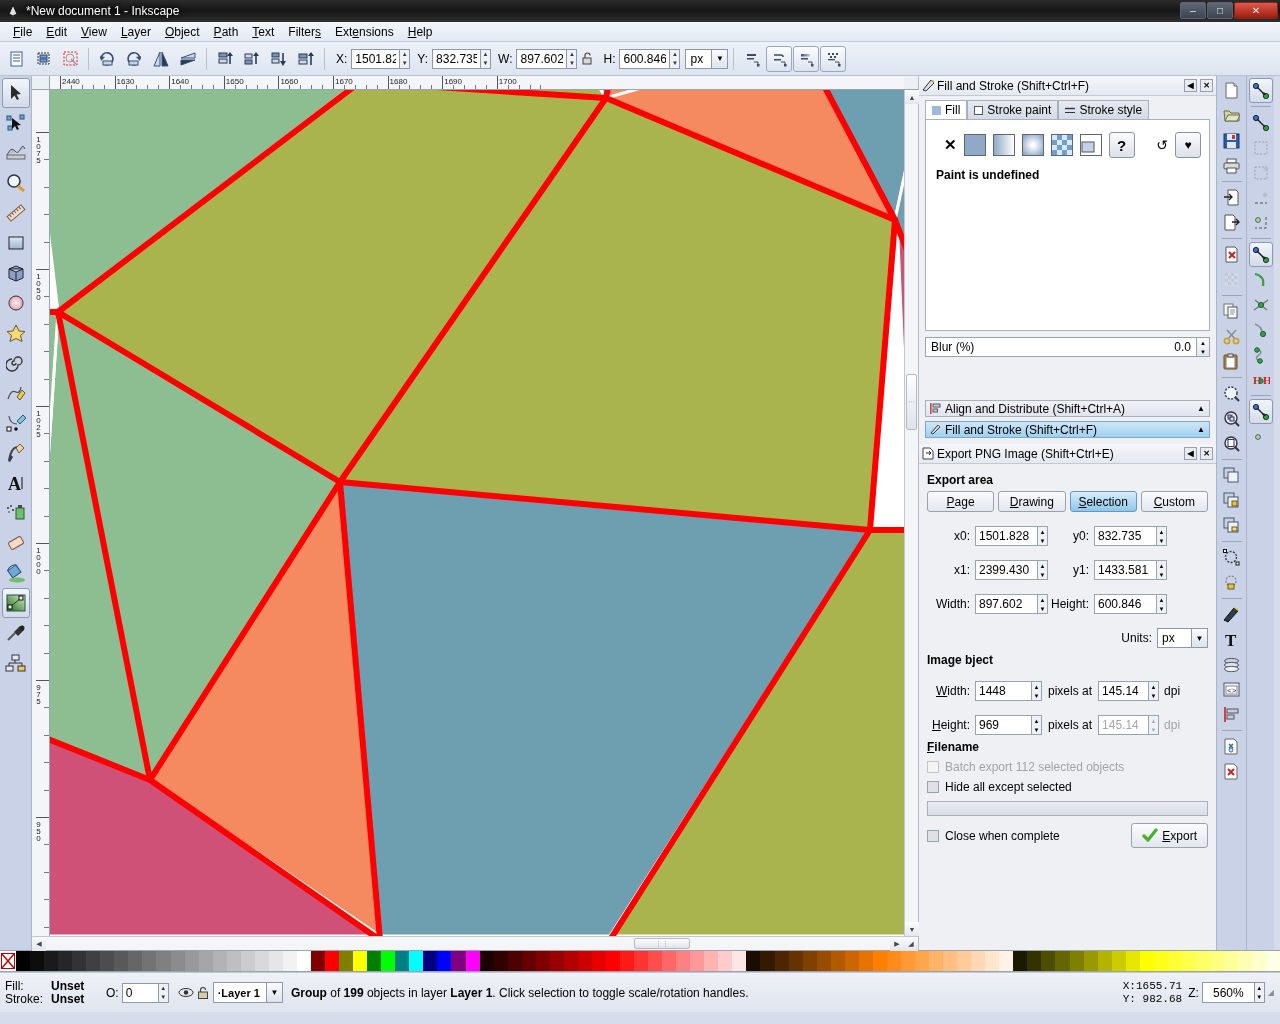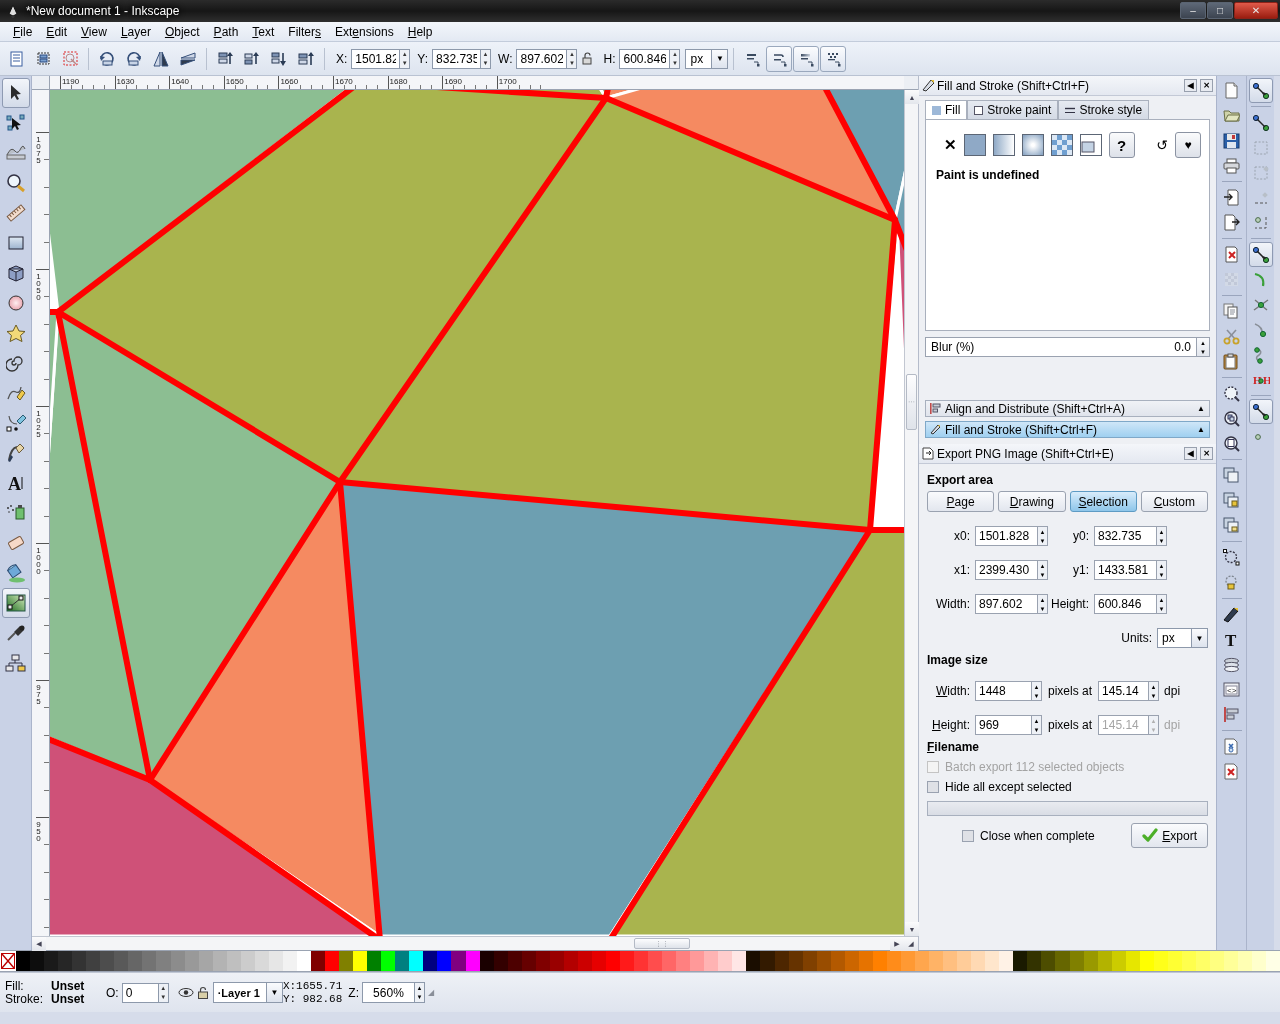--- a/index.html
+++ b/index.html
@@ -174,21 +174,21 @@
     display:flex; align-items:center; gap:4px; padding:0 7px; font-size:12px; }
   .ckrow { display:flex; align-items:center; gap:6px; margin-top:6px;
     font-size:12px; }
   .ck { width:12px; height:12px; border:1px solid #9aa2b0; background:#fff; }
   .ck.dis { border-color:#c4c4c4; background:#f4f4f4; }
   .ck.grey { background:#dfe1e6; }
   .dim { color:#a3a3a3; }
   .progbar { height:15px; border:1px solid #a8b0be; margin-top:7px;
     background:linear-gradient(180deg,#e9ebf0,#d9dde5); }
   .botrow { display:flex; align-items:center; justify-content:space-between;
-    margin-top:7px;margin-left:35px; }
+    margin-top:7px; }
 
   
   #cmdbar { width:30px; background:#c9d2e6; border-left:1px solid #aab4cb;
     display:flex; flex-direction:column; align-items:center; padding-top:2px; }
   .cbtn { width:26px; height:25px; display:flex; align-items:center;
     justify-content:center; border:1px solid transparent; border-radius:3px; }
   .csep { width:20px; height:1px; background:#9aa5bd; margin:3px 0; }
   #snapbar { width:28px; background:#c9d2e6; border-left:1px solid #aab4cb;
     display:flex; flex-direction:column; align-items:center; padding-top:2px; }
   .sbtn { width:24px; height:25px; display:flex; align-items:center;
@@ -603,21 +603,21 @@
           <path d="M10 7 V10 H4 V13 M10 10 H17 V13" fill="none" stroke="#334"></path>
         </svg>
       </div>
   </div>
 
   <div id="canvaswrap">
     <div id="rulrow">
       <div id="corner"></div>
       <div id="hruler">
           <div class="tick" style="left: 10px; top: 0px; width: 1px; height: 13px;"></div>
-          <div class="rnum" style="left: 12px; top: 1px;">1190</div>
+          <div class="rnum" style="left: 12px; top: 1px;">2440</div>
           <div class="tick" style="left: 20.92px; top: 9px; width: 1px; height: 4px; background: rgb(119, 119, 119);"></div>
           <div class="tick" style="left: 31.84px; top: 9px; width: 1px; height: 4px; background: rgb(119, 119, 119);"></div>
           <div class="tick" style="left: 42.76px; top: 9px; width: 1px; height: 4px; background: rgb(119, 119, 119);"></div>
           <div class="tick" style="left: 53.68px; top: 9px; width: 1px; height: 4px; background: rgb(119, 119, 119);"></div>
           <div class="tick" style="left: 64.6px; top: 0px; width: 1px; height: 13px;"></div>
           <div class="rnum" style="left: 66.6px; top: 1px;">1630</div>
           <div class="tick" style="left: 75.52px; top: 9px; width: 1px; height: 4px; background: rgb(119, 119, 119);"></div>
           <div class="tick" style="left: 86.44px; top: 9px; width: 1px; height: 4px; background: rgb(119, 119, 119);"></div>
           <div class="tick" style="left: 97.36px; top: 9px; width: 1px; height: 4px; background: rgb(119, 119, 119);"></div>
           <div class="tick" style="left: 108.28px; top: 9px; width: 1px; height: 4px; background: rgb(119, 119, 119);"></div>
@@ -943,21 +943,21 @@
       </div>
 
       <div class="frow" style="justify-content:flex-end">
         <span style="margin-right:5px">Units:</span>
         <span class="combo">
           <span class="cv" style="min-width:34px">px</span>
           <span class="ca">▼</span>
         </span>
       </div>
 
-      <div class="secttl">Image size</div>
+      <div class="secttl">Image bject</div>
 
       <div class="frow">
         <span class="flab"><u>W</u>idth:</span>
         <span class="fld">
           <input style="width: 56px;" value="1448">
           <span class="arrows">
               <span>▲</span>
               <span>▼</span>
             </span>
         </span>
@@ -1450,20 +1450,23 @@
   <span style="margin-right:4px">
     <svg width="12" height="14">
         <path d="M3.5 6 V4 a2.5 2.5 0 0 1 5 0" fill="none" stroke="#444" stroke-width="1.2"></path>
         <rect x="1.5" y="6" width="9" height="6.5" fill="#d8cfa8" stroke="#444"></rect>
       </svg>
     </span>
   <span class="layersel">
     <span class="lv">·<span>Layer 1</span></span>
     <span class="la">▼</span>
   </span>
+  <div id="statusmsg">
+    <b>Group</b><span> of </span><b>199</b><span> objects in layer </span><b>Layer 1</b><span>. Click selection to toggle scale/rotation handles.</span>
+  </div>
   <div id="coords">
     <div><span>X:</span><span>1655.71</span></div>
     <div><span>Y:</span><span> 982.68</span></div>
   </div>
   <div class="zoomwrap">
     <span>Z:</span>
     <span class="zf">
       <input value="560%" style="">
       <span class="arrows">
           <span>▲</span>

